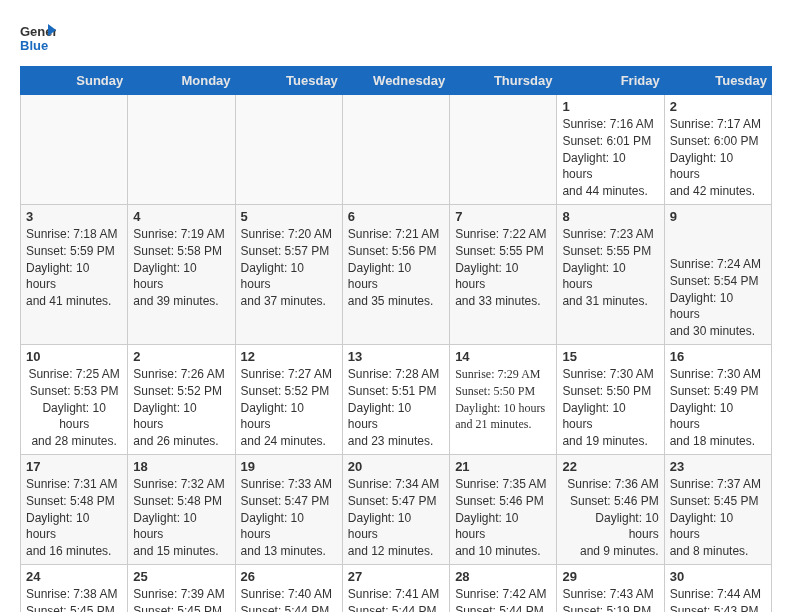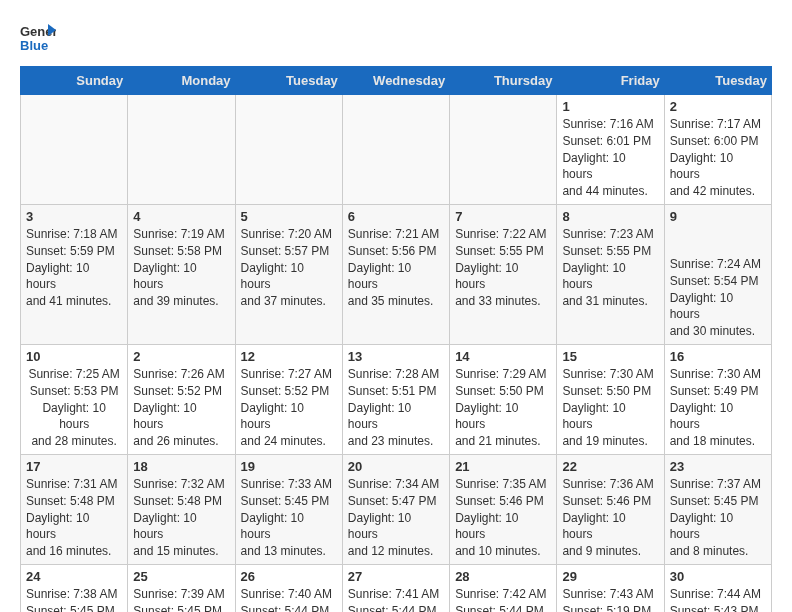--- a/index.html
+++ b/index.html
@@ -199,21 +199,21 @@
         </td>
         <td>
           <span class="day-num">13</span>
           <div class="day-info" style="white-space: pre-line;">Sunrise: 7:28 AM
 Sunset: 5:51 PM
 Daylight: 10 hours
 and 23 minutes.</div>
         </td>
         <td>
           <span class="day-num">14</span>
-          <div class="day-info" style="white-space: pre-line;">Sunrise: 7:29 AM
+          <div class="day-info" style="white-space: pre-line; font-family: Liberation Serif, serif;">Sunrise: 7:29 AM
 Sunset: 5:50 PM
 Daylight: 10 hours
 and 21 minutes.</div>
         </td>
         <td>
           <span class="day-num">15</span>
           <div class="day-info" style="white-space: pre-line;">Sunrise: 7:30 AM
 Sunset: 5:50 PM
 Daylight: 10 hours
 and 19 minutes.</div>
@@ -237,41 +237,41 @@
         <td>
           <span class="day-num">18</span>
           <div class="day-info" style="white-space: pre-line;">Sunrise: 7:32 AM
 Sunset: 5:48 PM
 Daylight: 10 hours
 and 15 minutes.</div>
         </td>
         <td>
           <span class="day-num">19</span>
           <div class="day-info" style="white-space: pre-line;">Sunrise: 7:33 AM
-Sunset: 5:45 PM
+Sunset: 5:47 PM
 Daylight: 10 hours
 and 13 minutes.</div>
         </td>
         <td>
           <span class="day-num">20</span>
           <div class="day-info" style="white-space: pre-line;">Sunrise: 7:34 AM
 Sunset: 5:47 PM
 Daylight: 10 hours
 and 12 minutes.</div>
         </td>
         <td>
           <span class="day-num">21</span>
           <div class="day-info" style="white-space: pre-line;">Sunrise: 7:35 AM
 Sunset: 5:46 PM
 Daylight: 10 hours
 and 10 minutes.</div>
         </td>
         <td>
           <span class="day-num">22</span>
-          <div class="day-info" style="white-space: pre-line;">Sunrise: 7:36 AM
+          <div class="day-info" style="white-space: pre-line; text-align: right;">Sunrise: 7:36 AM
 Sunset: 5:46 PM
 Daylight: 10 hours
 and 9 minutes.</div>
         </td>
         <td>
           <span class="day-num">23</span>
           <div class="day-info" style="white-space: pre-line;">Sunrise: 7:37 AM
 Sunset: 5:45 PM
 Daylight: 10 hours
 and 8 minutes.</div>

